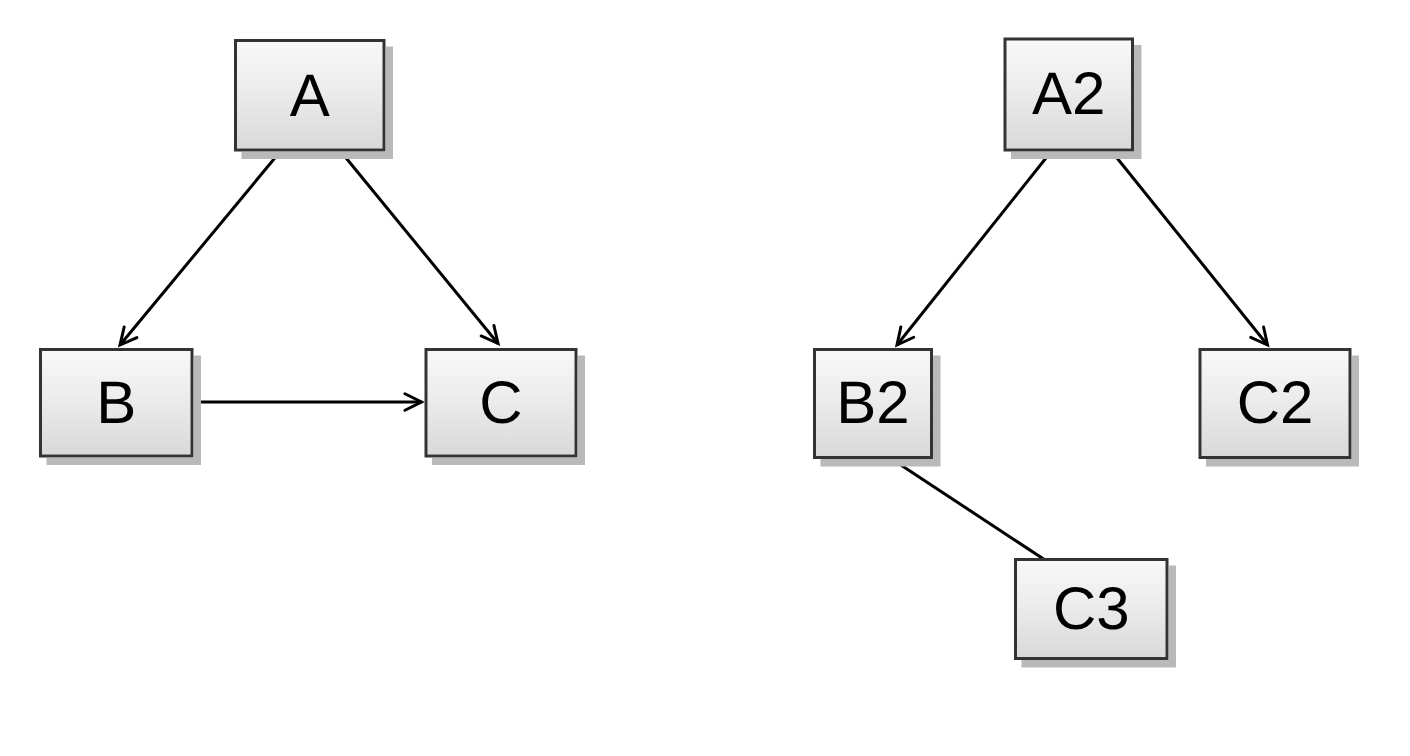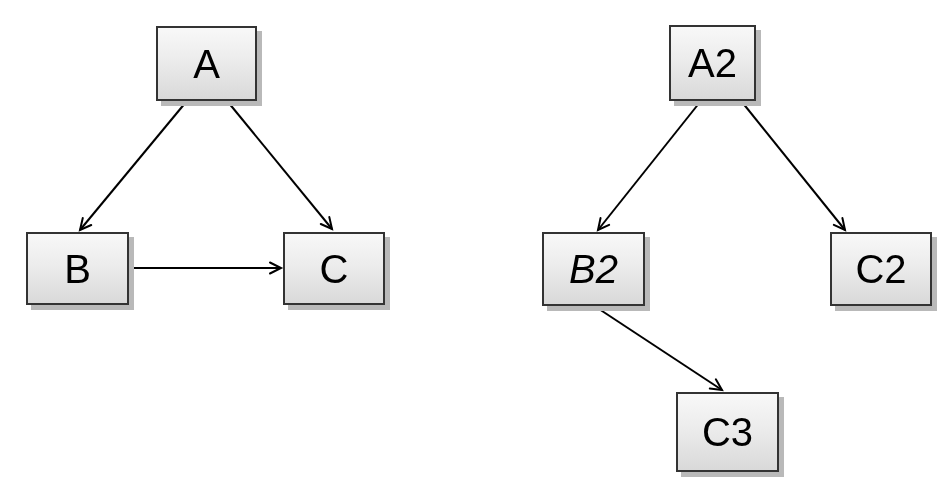--- a/index.html
+++ b/index.html
@@ -36,23 +36,23 @@
     font-size: 40px;
     line-height: 1;
     color: #000000;
     user-select: none;
   }
   
   #node-A  { left: 156px; top: 26px;  width: 101px; height: 75px; }
   #node-B  { left: 26px;  top: 232px; width: 103px; height: 73px; }
   #node-C  { left: 283px; top: 232px; width: 102px; height: 73px; }
   #node-A2 { left: 669px; top: 25px;  width: 87px; height: 76px; }
-  #node-B2 { left: 542px; top: 232px; width: 103px; height: 74px; font-style: italic; }
-  #node-C2 { left: 799px; top: 232px; width: 102px; height: 74px; margin-left: 31px; }
-  #node-C3 { left: 676px; top: 392px; width: 103px; height: 80px; }
+  #node-B2 { left: 542px; top: 232px; width: 80px; height: 74px; }
+  #node-C2 { left: 799px; top: 232px; width: 102px; height: 74px; }
+  #node-C3 { left: 676px; top: 372px; width: 103px; height: 68px; }
   .edge {
     stroke: #000000;
     stroke-width: 2;
   }
 </style>
 </head>
 <body>
 
 <div class="canvas">
 

